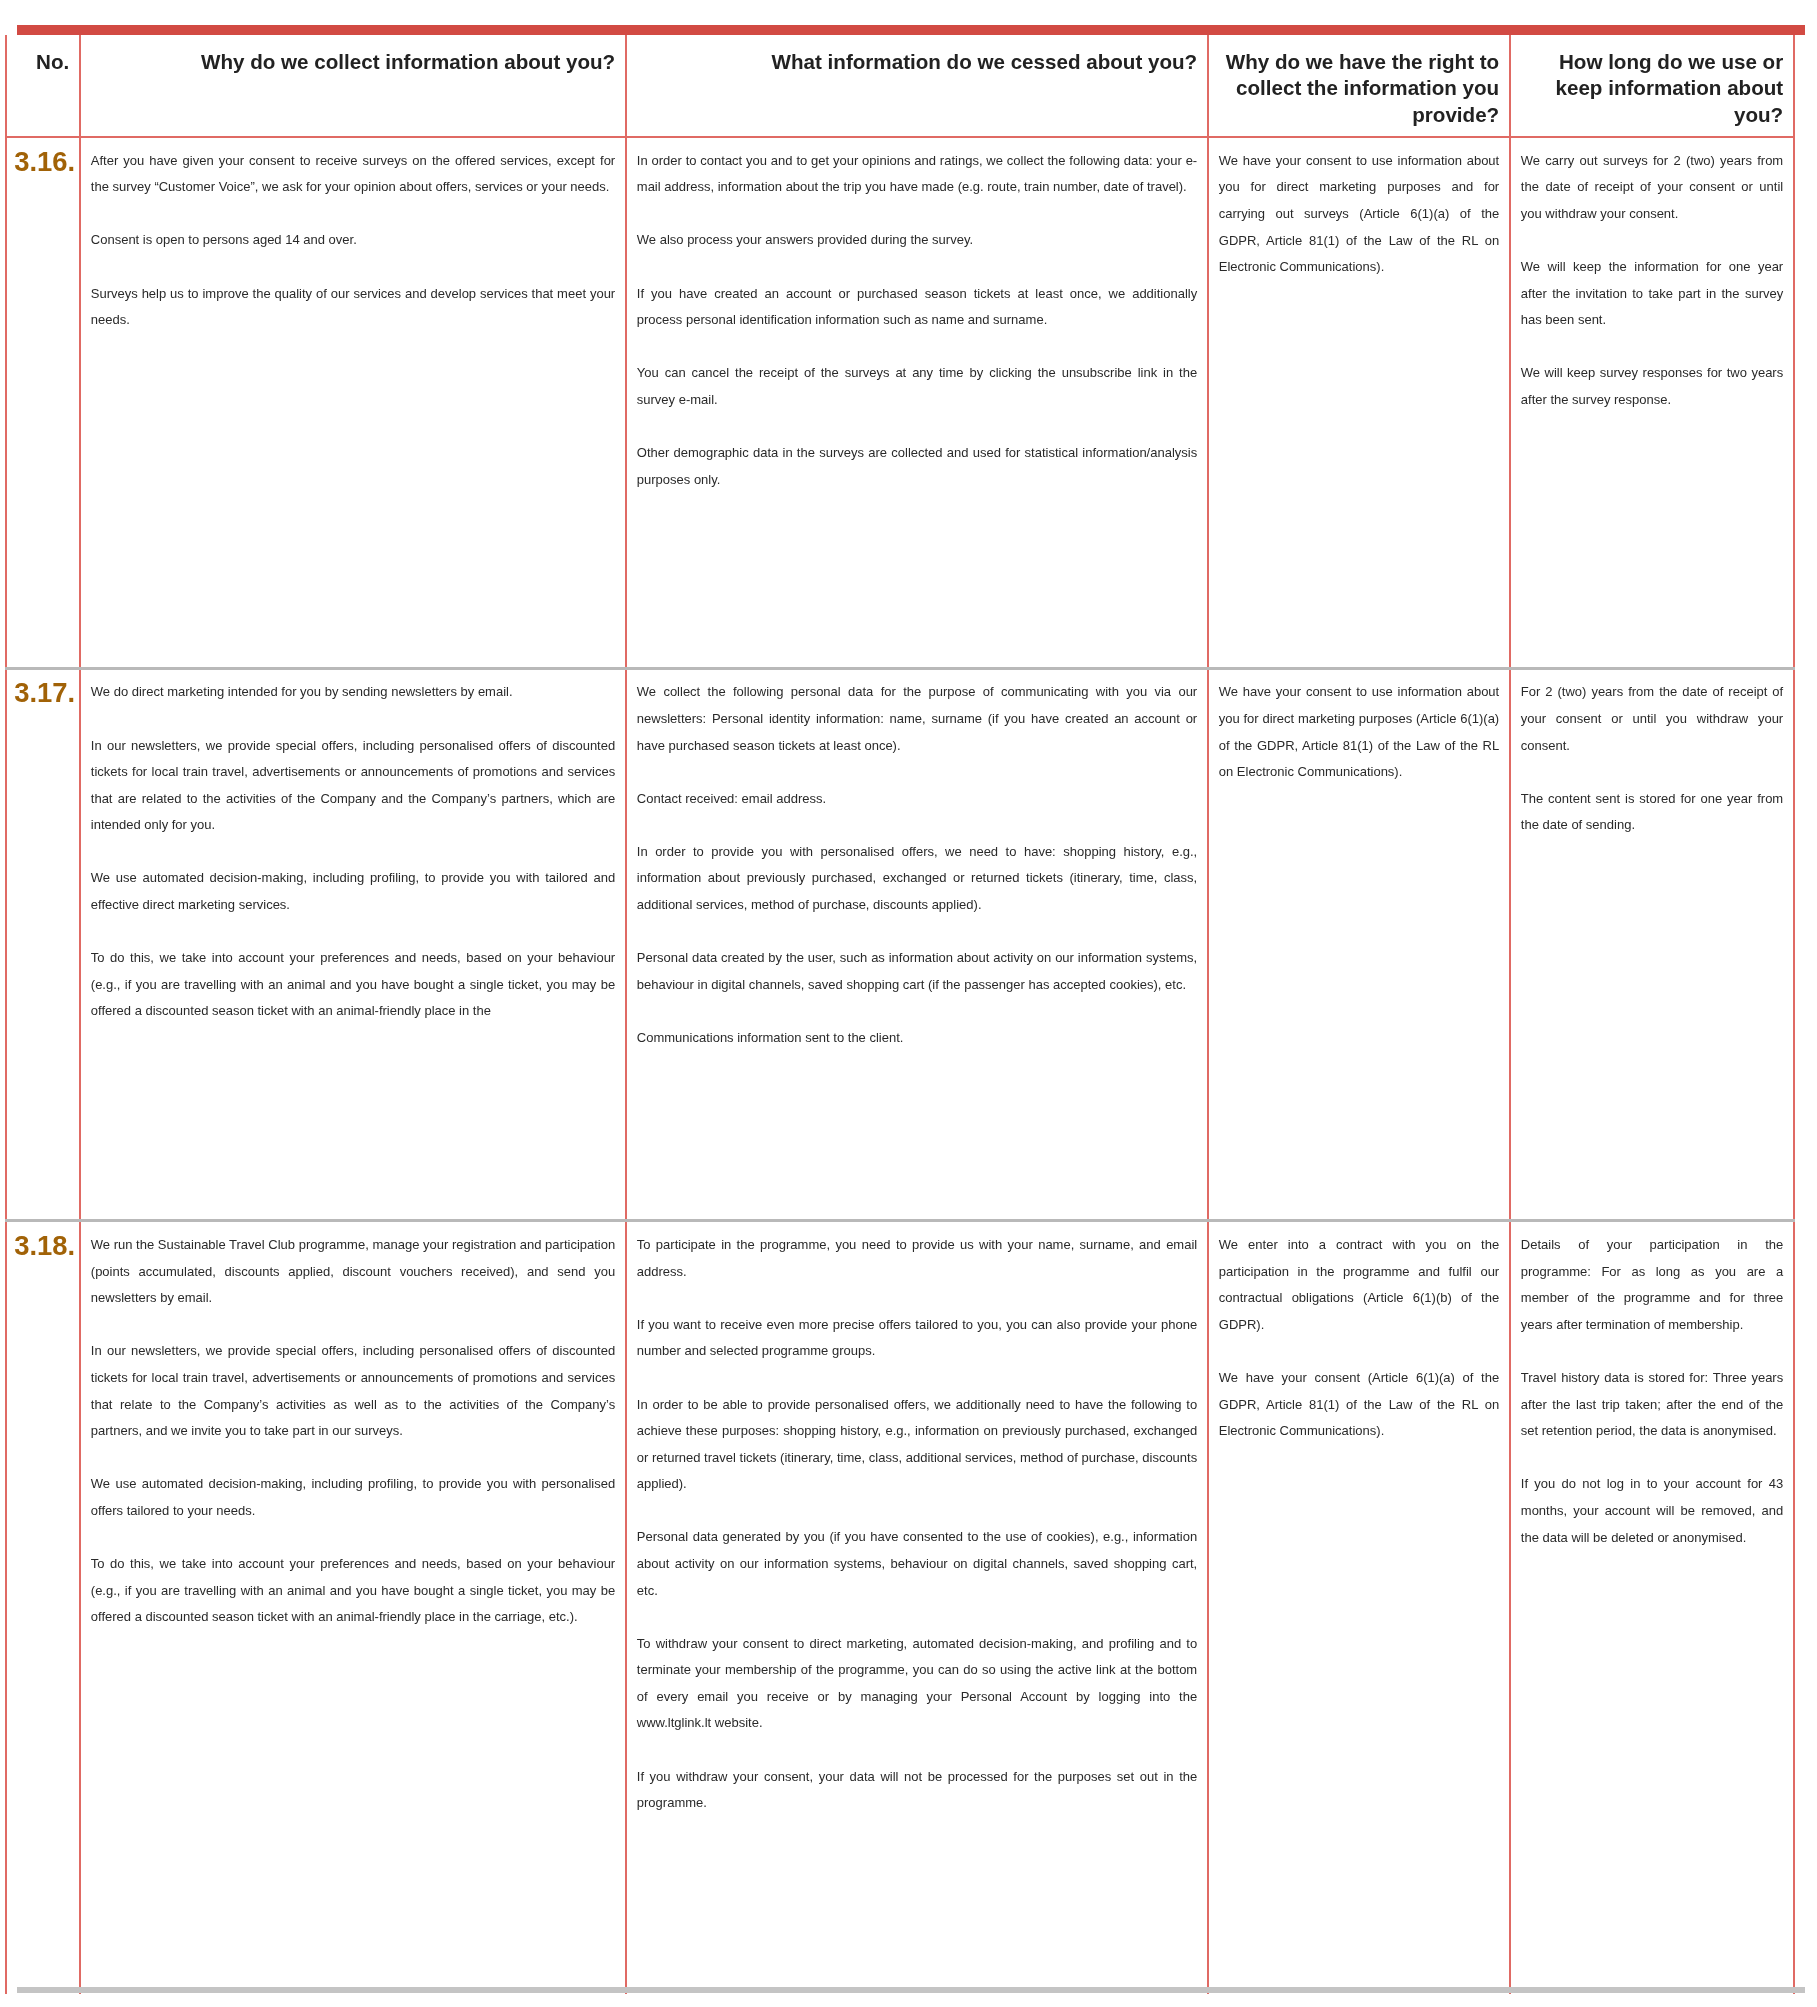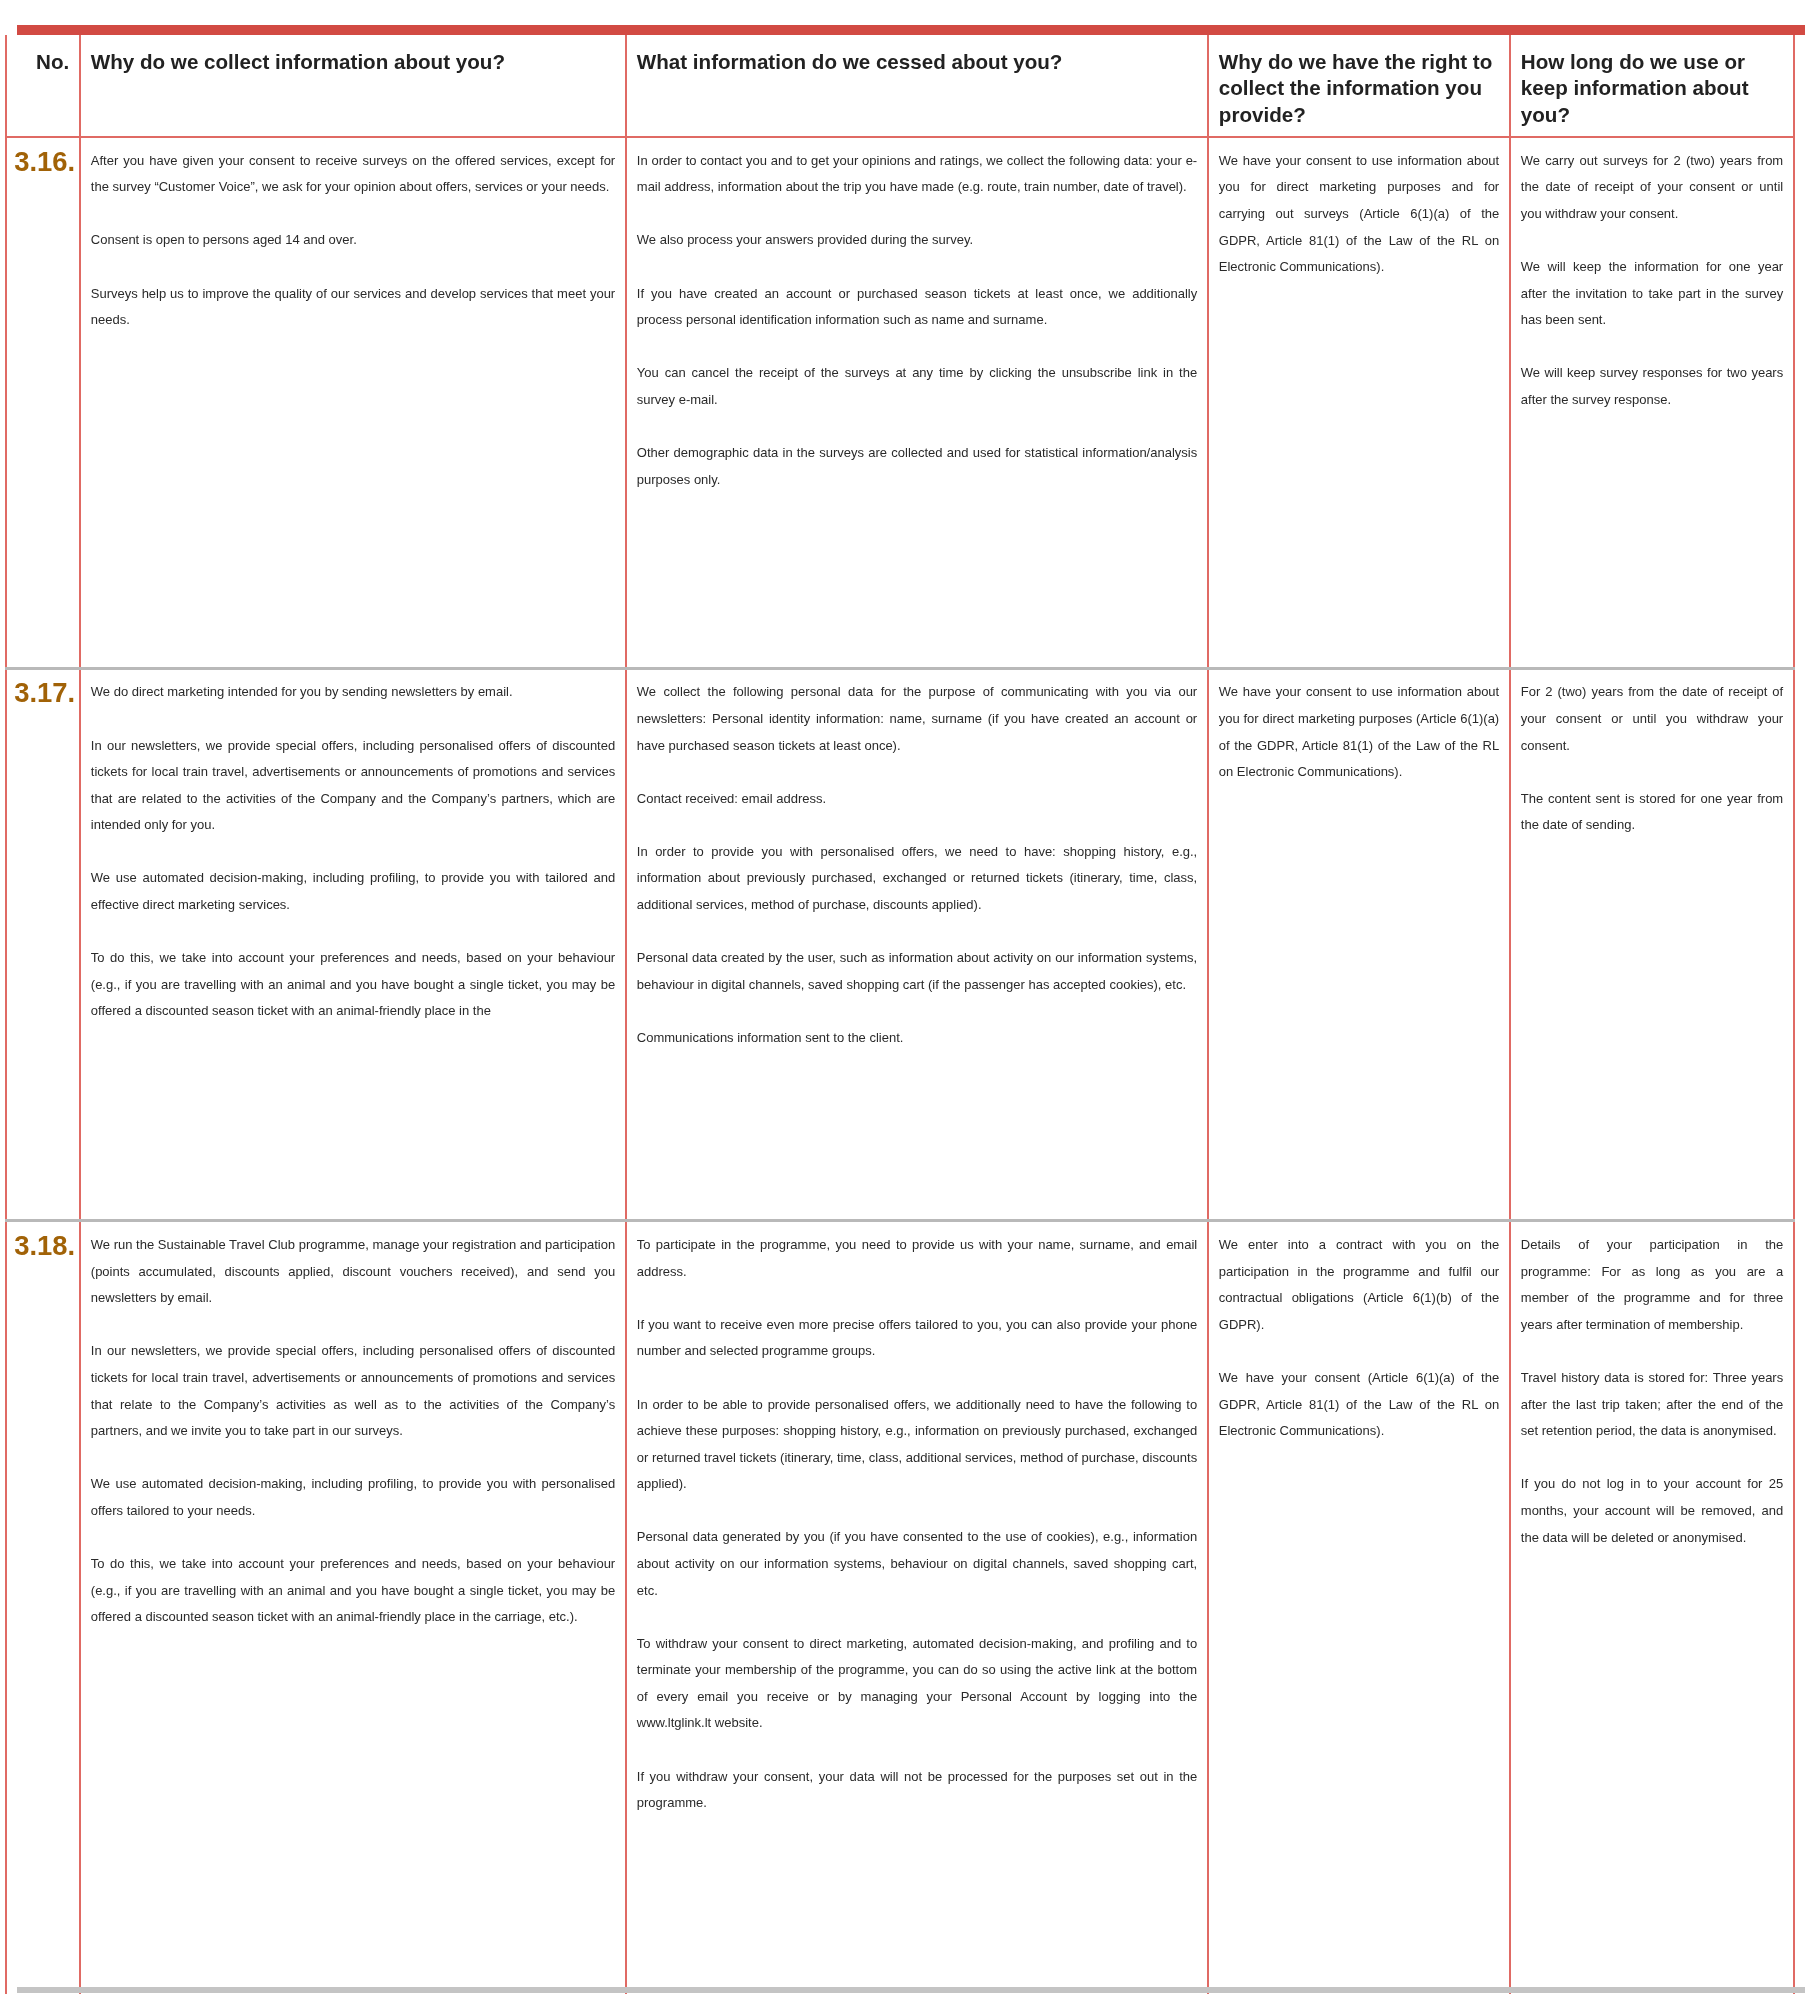--- a/index.html
+++ b/index.html
@@ -1,20 +1,20 @@
 <!DOCTYPE html>
 <html><head>
 <meta charset="utf-8">
 <style>
   html,body{margin:0;padding:0;background:#ffffff;}
   body{width:1817px;height:2007px;position:relative;overflow:hidden;font-family:"Liberation Sans","DejaVu Sans",sans-serif;color:#2a2a2a;}
   .redbar{position:absolute;left:16.7px;top:24.5px;width:1788px;height:10.8px;background:#d24a43;}
   table{position:absolute;left:5px;top:35px;width:1788px;border-collapse:collapse;table-layout:fixed;}
   col.c0{width:74px;} col.c1{width:546px;} col.c2{width:582px;} col.c3{width:302px;} col.c4{width:284px;}
-  td,th{border-left:2px solid #e06a64;border-right:2px solid #e06a64;vertical-align:top;text-align:left;}
+  td,th{border-left:2px solid #e06a64;border-right:2px solid #e06a64;vertical-align:top;text-align:right;}
   th{font-weight:bold;font-size:20.6px;line-height:26.5px;padding:13.7px 9.8px 7.8px 9.8px;height:76px;border-bottom:2px solid #e06a64;color:#222;}
   th.no{text-align:right;padding-right:9.8px;}
   td{font-size:13px;line-height:26.6px;padding:9.8px 9.8px 5.9px 9.8px;text-align:justify;hyphens:manual;}
   td.num{font-weight:bold;font-size:27.4px;line-height:31px;color:#a16207;padding:7.8px 3.9px 0 3.9px;text-align:right;}
   tr.r1 td{height:513px;}
   tr.r2 td{height:534px;}
   tr.r3 td{height:756px;}
   tr.r2 td, tr.r3 td{border-top:3.9px solid #b9b9b9;}
   .bottom{position:absolute;left:16.7px;top:1987px;width:1788px;height:5.9px;background:#c4c4c4;}
   p{margin:0 0 26.5px 0;}
@@ -105,20 +105,20 @@
         <p>To withdraw your consent to direct marketing, auto­mated decision-making, and profiling and to termi­nate your membership of the programme, you can do so using the active link at the bottom of every email you receive or by managing your Personal Account by logging into the www.ltglink.lt website.</p>
         <p>If you withdraw your consent, your data will not be pro­cessed for the purposes set out in the programme.</p>
       </td>
       <td>
         <p>We enter into a contract with you on the participa­tion in the programme and fulfil our contractual obli­gations (Article 6(1)(b) of the GDPR).</p>
         <p>We have your consent (Article 6(1)(a) of the GDPR, Article 81(1) of the Law of the RL on Electronic Com­munications).</p>
       </td>
       <td>
         <p>Details of your participa­tion in the programme: For as long as you are a member of the pro­gramme and for three years after termination of membership.</p>
         <p>Travel history data is stored for: Three years after the last trip taken; after the end of the set retention period, the data is anonymised.</p>
-        <p>If you do not log in to your account for 25 months, your account will be removed, and the data will be deleted or anonymised.</p>
+        <p>If you do not log in to your account for 43 months, your account will be removed, and the data will be deleted or anonymised.</p>
       </td>
     </tr>
   </tbody>
 </table>
 
 <div class="bottom"></div>
 
 
 </body></html>

